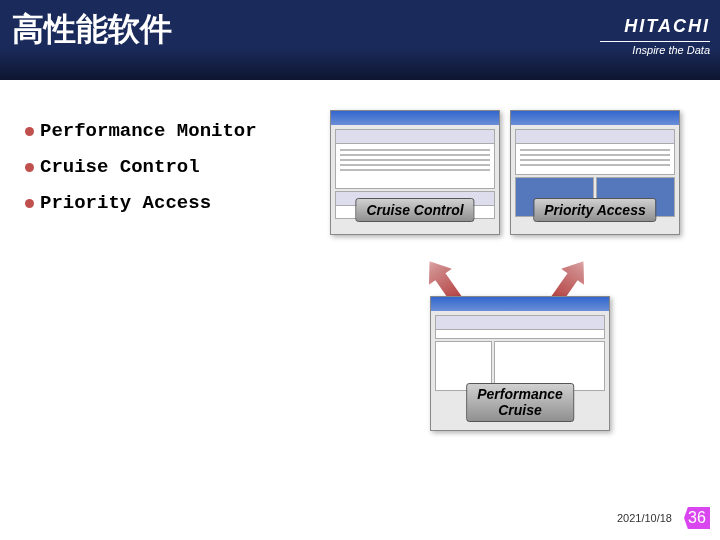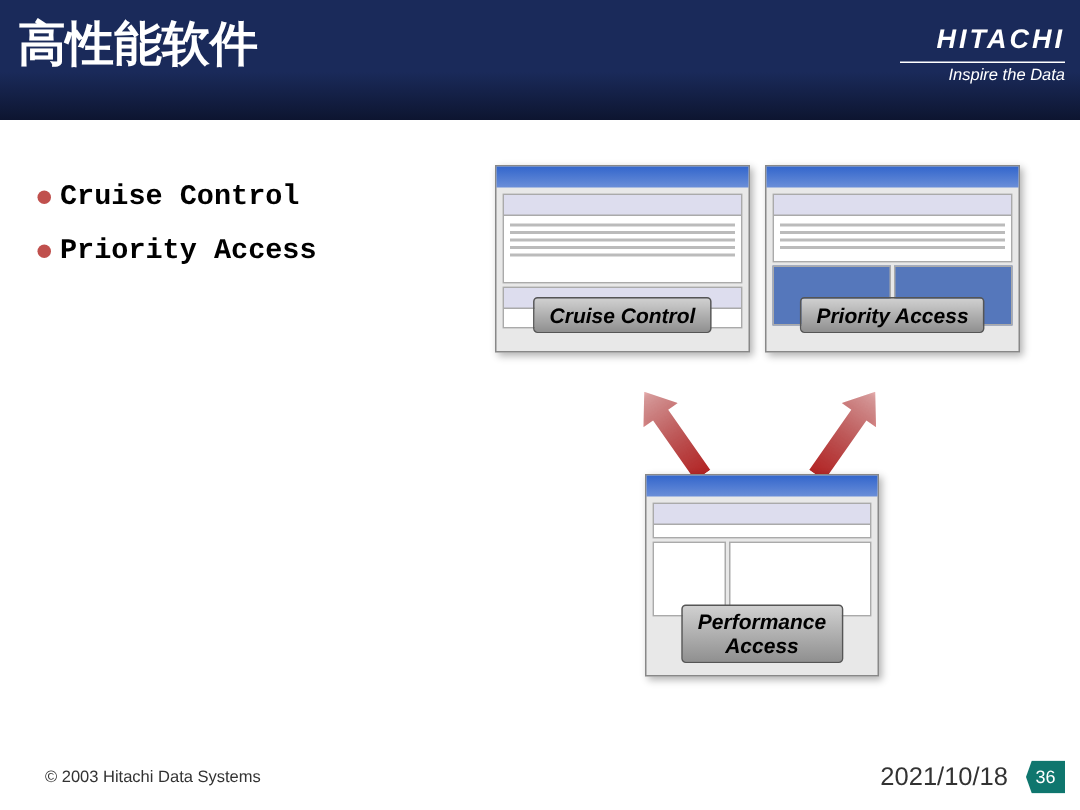--- a/index.html
+++ b/index.html
@@ -18,45 +18,49 @@
   .thumbs { position: absolute; left: 330px; top: 110px; width: 370px; }
   .thumb-row { display: flex; gap: 10px; position: relative; }
   .thumb { width: 170px; height: 125px; background: #e8e8e8; border: 1px solid #888; position: relative; box-shadow: 2px 2px 5px rgba(0,0,0,0.3); }
   .thumb-titlebar { width: 100%; height: 14px; background: linear-gradient(to bottom, #3366cc, #6a8ed8); }
   .thumb-body { padding: 4px; }
   .thumb-panel { background: #fff; border: 1px solid #aaa; height: 60px; margin-bottom: 2px; }
   .thumb-panel-h { height: 14px; background: #dde; border-bottom: 1px solid #aaa; }
   .thumb-lines { padding: 2px 4px; }
   .thumb-line { height: 2px; background: #bbb; margin: 3px 0; }
   .thumb-label { position: absolute; bottom: 12px; left: 50%; transform: translateX(-50%); padding: 3px 10px; background: linear-gradient(to bottom, #d0d0d0, #909090); border: 1px solid #555; border-radius: 3px; font-weight: bold; font-style: italic; font-size: 14px; color: #000; white-space: nowrap; }
-  .thumb-bottom { position: absolute; left: 430px; top: 316px; width: 156px; height: 135px; background: #e8e8e8; border: 1px solid #888; box-shadow: 2px 2px 5px rgba(0,0,0,0.3); }
+  .thumb-bottom { position: absolute; left: 430px; top: 296px; width: 180px; height: 135px; background: #e8e8e8; border: 1px solid #888; box-shadow: 2px 2px 5px rgba(0,0,0,0.3); }
   .thumb-bottom .thumb-label { bottom: 8px; text-align: center; line-height: 1.1; }
   .arr { position: absolute; }
   .arr-left { left: 435px; top: 255px; transform: rotate(-35deg); }
   .arr-right { left: 550px; top: 255px; transform: rotate(35deg) scaleX(-1); }
   .arr-shape { width: 28px; height: 68px; background: linear-gradient(to top, rgba(180,30,30,0.95), rgba(220,80,80,0.4)); clip-path: polygon(50% 0%, 100% 28%, 72% 28%, 72% 100%, 28% 100%, 28% 28%, 0% 28%); filter: drop-shadow(1px 1px 2px rgba(0,0,0,0.4)); }
   .footer { position: absolute; bottom: 10px; left: 0; width: 100%; height: 24px; display: flex; align-items: center; }
   .copyright { position: absolute; left: 30px; font-size: 11px; color: #333; }
-  .date { position: absolute; right: 48px; font-size: 17px; color: #333; }
-  .pagenum { position: absolute; right: 10px; width: 26px; height: 22px; background: #0f766e; color: #fff; font-size: 12px; display: flex; align-items: center; justify-content: center; clip-path: polygon(15% 0%, 100% 0%, 100% 100%, 15% 100%, 0% 50%); }
+  .date { position: absolute; right: 48px; font-size: 11px; color: #333; }
+  .pagenum { position: absolute; right: 10px; width: 26px; height: 22px; background: #d946ef; color: #fff; font-size: 16px; display: flex; align-items: center; justify-content: center; clip-path: polygon(15% 0%, 100% 0%, 100% 100%, 15% 100%, 0% 50%); }
 </style>
 </head>
 <body>
 
 <div class="header">
   <div class="title">高性能软件</div>
   <div class="logo-area">
     <div class="logo-text">HITACHI</div>
     <div class="logo-line"></div>
     <div class="logo-tag">Inspire the Data</div>
   </div>
 </div>
 
 <div class="content">
   <div class="bullets">
+    <div class="bullet">
+      <div class="bullet-dot"></div>
+      <div class="bullet-text">Performance Monitor</div>
+    </div>
     <div class="bullet">
       <div class="bullet-dot"></div>
       <div class="bullet-text">Cruise Control</div>
     </div>
     <div class="bullet">
       <div class="bullet-dot"></div>
       <div class="bullet-text">Priority Access</div>
     </div>
   </div>
 </div>
@@ -117,21 +121,20 @@
     <div class="thumb-panel" style="height:24px;">
         <div class="thumb-panel-h"></div>
       </div>
     <div style="display:flex;gap:2px;">
         <div class="thumb-panel" style="height:50px;flex:1;"></div>
         <div class="thumb-panel" style="height:50px;flex:2;"></div>
       </div>
   </div>
   <div class="thumb-label">
     <span>Performance</span><br>
-    <span>Access</span>
+    <span>Cruise</span>
   </div>
 </div>
 
 <div class="footer">
-  <div class="copyright">© 2003 Hitachi Data Systems</div>
   <div class="date">2021/10/18</div>
   <div class="pagenum">36</div>
 </div>
 
 </body></html>

